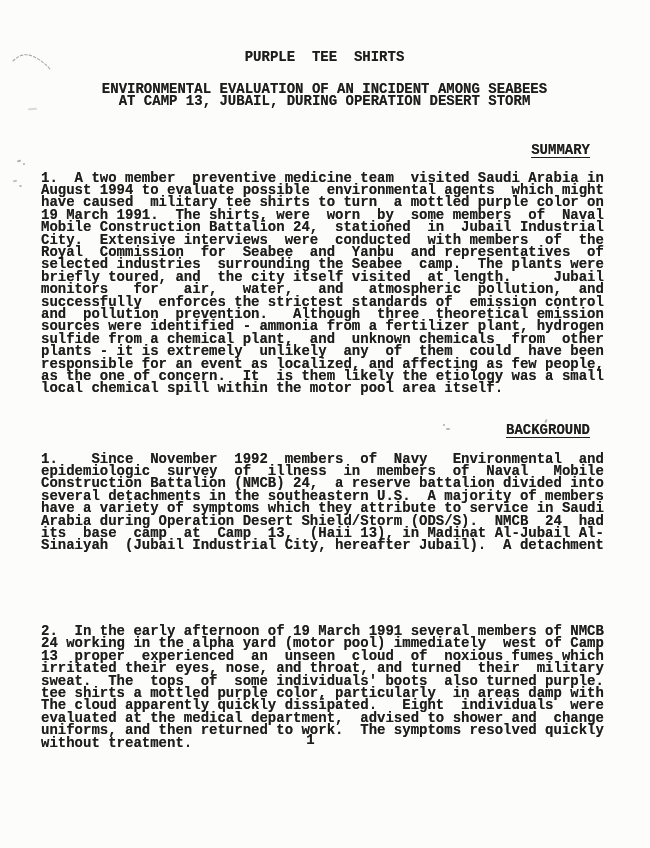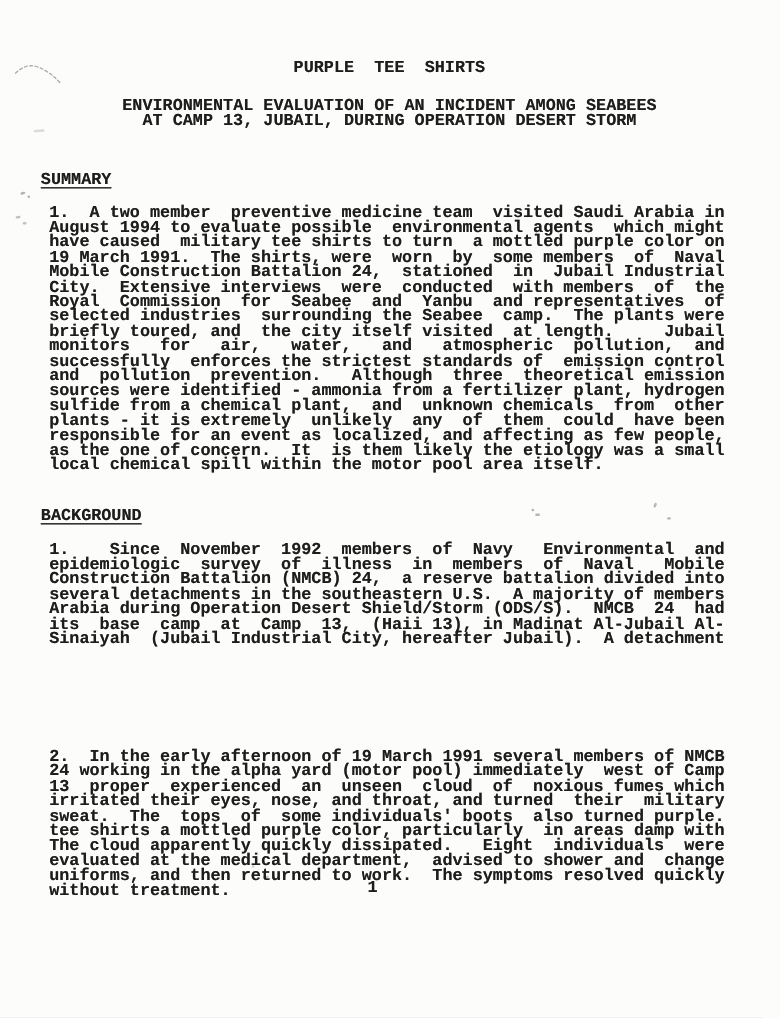--- a/index.html
+++ b/index.html
@@ -29,23 +29,23 @@
     position: absolute;
     left: 0; width: 100%;
     line-height: 13px;
     text-align: center;
   }
   .t1 { top: 50.5px; }
   .t2 { top: 82.5px; }
   .t3 { top: 95px; }
   .heading {
     position: absolute;
-    left: 12px; width: 100%;
+    left: 1px; width: 100%;
     line-height: 13px;
-    text-align: left;
+    text-align: right;
     transform: translateX(-19px);
     text-decoration: underline;
     text-decoration-thickness: 1.4px;
     text-underline-offset: 2.5px;
   }
   .h-summary { top: 144px; }
   .h-background { top: 424px; }
   .para { position: absolute; left: 0; }
   .p-summary { top: 171.5px; }
   .p-bg1 { top: 452.5px; }
@@ -123,20 +123,21 @@
         <div class="ln">local chemical spill within the motor pool area itself.</div>
       </div>
 
     <div class="heading h-background">BACKGROUND</div>
 
     <div class="para p-bg1">
         <div class="ln">1.    Since  November  1992  members  of  Navy   Environmental  and</div>
         <div class="ln">epidemiologic  survey  of  illness  in  members  of  Naval   Mobile</div>
         <div class="ln">Construction Battalion (NMCB) 24,  a reserve battalion divided into</div>
         <div class="ln">several detachments in the southeastern U.S.  A majority of members</div>
+        <div class="ln">have a variety of symptoms which they attribute to service in Saudi</div>
         <div class="ln">Arabia during Operation Desert Shield/Storm (ODS/S).  NMCB  24  had</div>
         <div class="ln">its  base  camp  at  Camp  13,  (Haii 13), in Madinat Al-Jubail Al-</div>
         <div class="ln">Sinaiyah  (Jubail Industrial City, hereafter Jubail).  A detachment</div>
       </div>
 
     <div class="para p-bg2">
         <div class="ln">2.  In the early afternoon of 19 March 1991 several members of NMCB</div>
         <div class="ln">24 working in the alpha yard (motor pool) immediately  west of Camp</div>
         <div class="ln">13  proper  experienced  an  unseen  cloud  of  noxious fumes which</div>
         <div class="ln">irritated their eyes, nose, and throat, and turned  their  military</div>

